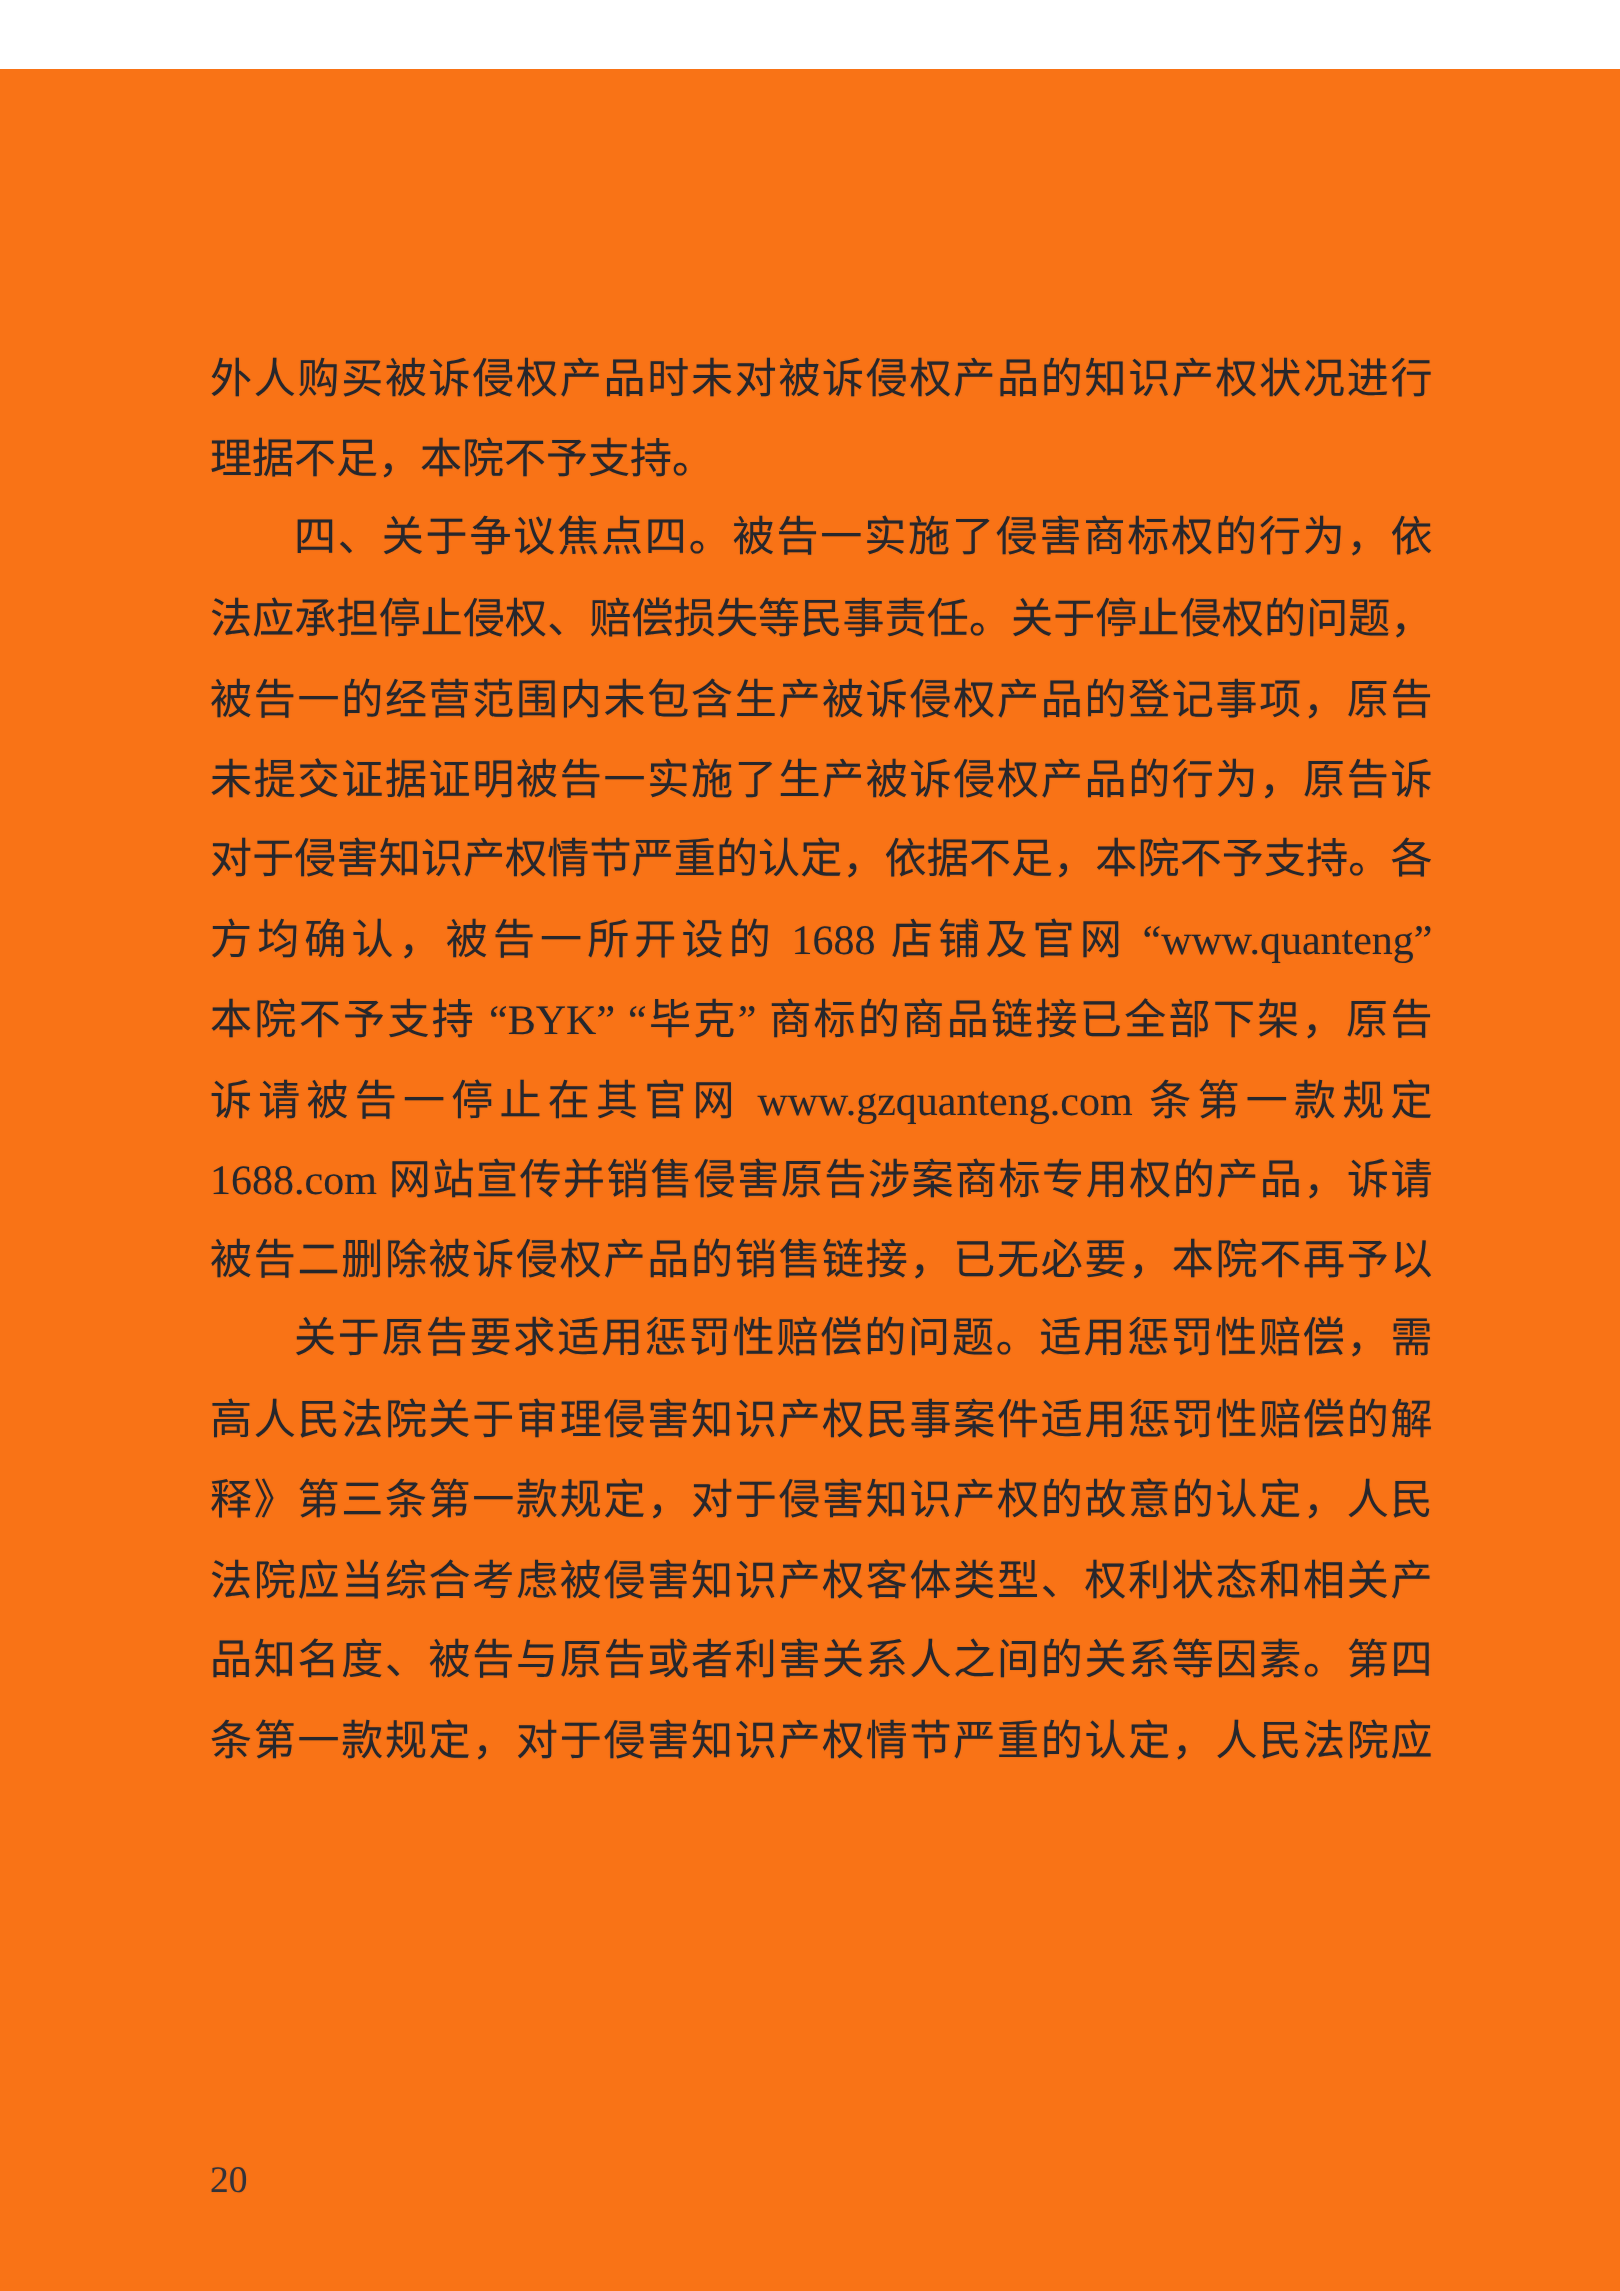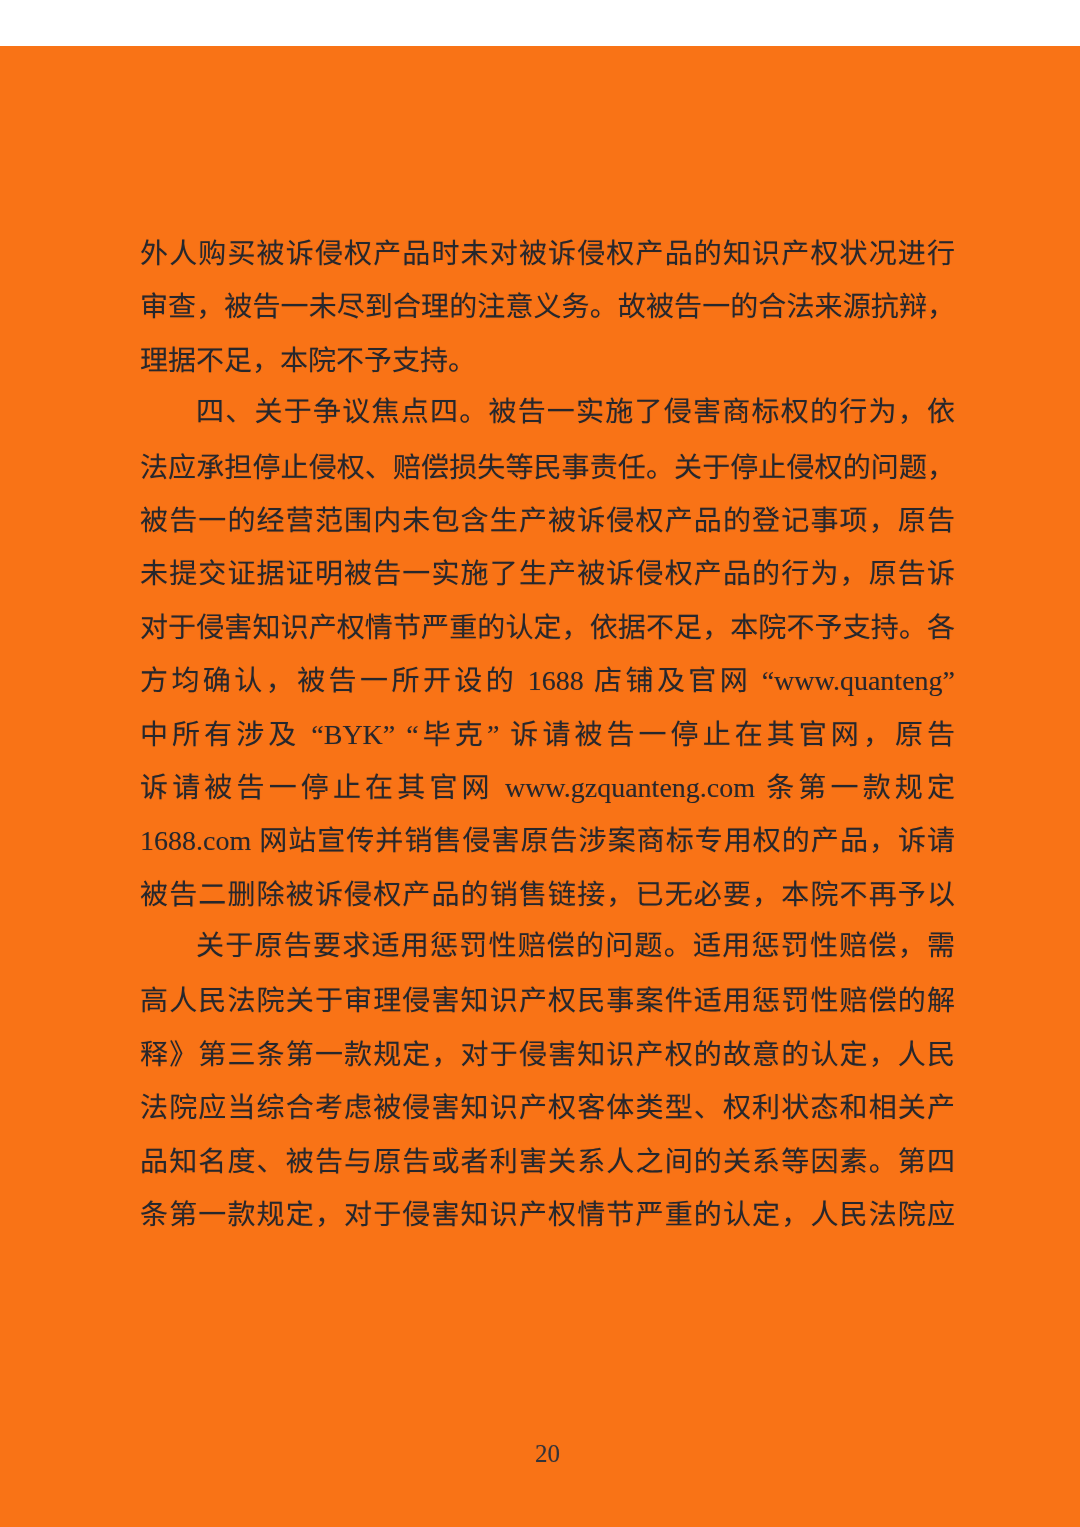--- a/index.html
+++ b/index.html
@@ -41,43 +41,41 @@
   }
   .line.indent {
     text-indent: 2em;
     font-family: Liberation Mono, monospace;
   }
   #footer {
     position: absolute;
     left: 140px;
     top: 1392px;
     width: 815px;
-    text-align: center;
     color: #33333a;
     font-size: 25px;
     line-height: 32px;
     text-shadow: 0 0 1px rgba(45,45,52,0.25);
   }
 </style>
 </head>
 <body>
 
 <div id="page">
 
   <div id="text-block">
     <div class="line">外人购买被诉侵权产品时未对被诉侵权产品的知识产权状况进行</div>
-    <div class="line">审查，被告一未尽到合理的注意义务。故被告一的合法来源抗辩，</div>
     <div class="line para-end">理据不足，本院不予支持。</div>
     <div class="line indent">四、关于争议焦点四。被告一实施了侵害商标权的行为，依</div>
     <div class="line">法应承担停止侵权、赔偿损失等民事责任。关于停止侵权的问题，</div>
     <div class="line">被告一的经营范围内未包含生产被诉侵权产品的登记事项，原告</div>
     <div class="line">未提交证据证明被告一实施了生产被诉侵权产品的行为，原告诉</div>
     <div class="line">对于侵害知识产权情节严重的认定，依据不足，本院不予支持。各</div>
     <div class="line">方均确认，被告一所开设的 1688 店铺及官网 “www.quanteng”</div>
-    <div class="line">中所有涉及 “BYK” “毕克” 诉请被告一停止在其官网，原告</div>
+    <div class="line">本院不予支持 “BYK” “毕克” 商标的商品链接已全部下架，原告</div>
     <div class="line">诉请被告一停止在其官网 www.gzquanteng.com 条第一款规定</div>
     <div class="line">1688.com 网站宣传并销售侵害原告涉案商标专用权的产品，诉请</div>
     <div class="line">被告二删除被诉侵权产品的销售链接，已无必要，本院不再予以</div>
     <div class="line indent">关于原告要求适用惩罚性赔偿的问题。适用惩罚性赔偿，需</div>
     <div class="line">高人民法院关于审理侵害知识产权民事案件适用惩罚性赔偿的解</div>
     <div class="line">释》第三条第一款规定，对于侵害知识产权的故意的认定，人民</div>
     <div class="line">法院应当综合考虑被侵害知识产权客体类型、权利状态和相关产</div>
     <div class="line">品知名度、被告与原告或者利害关系人之间的关系等因素。第四</div>
     <div class="line">条第一款规定，对于侵害知识产权情节严重的认定，人民法院应</div>
   </div>

